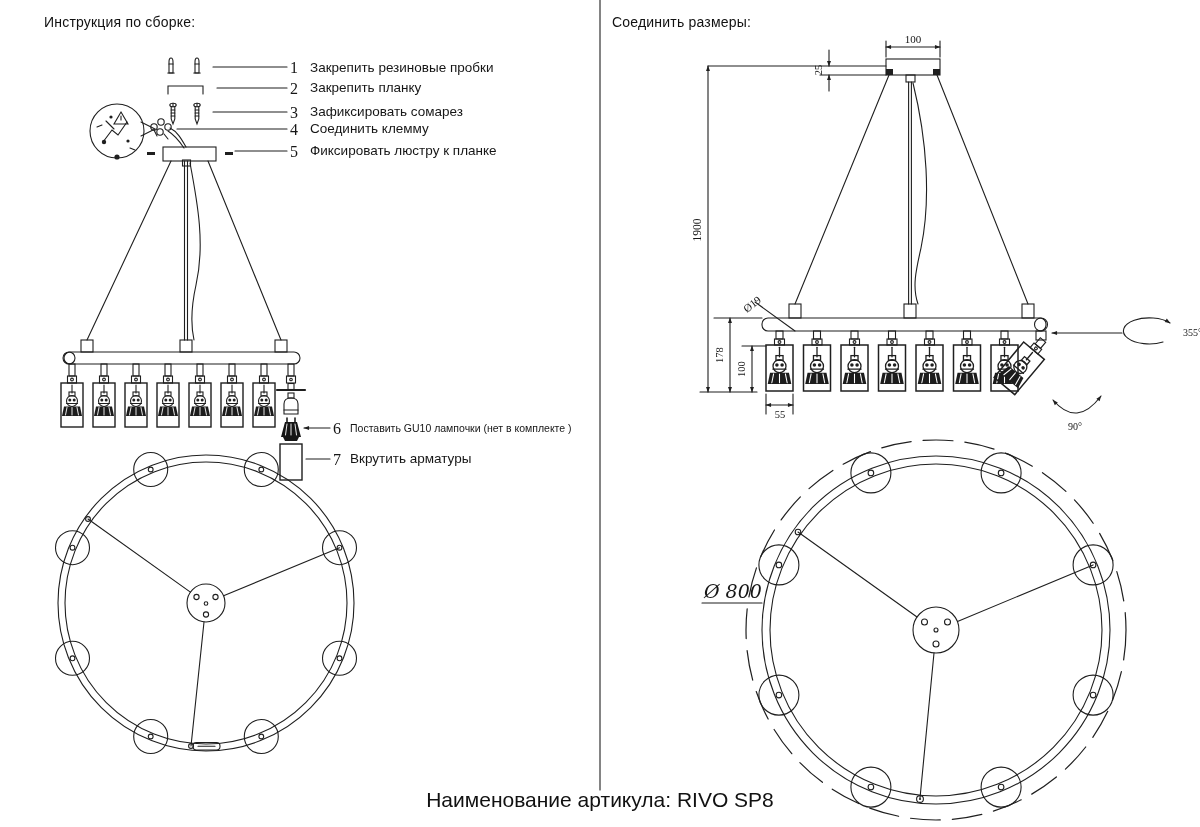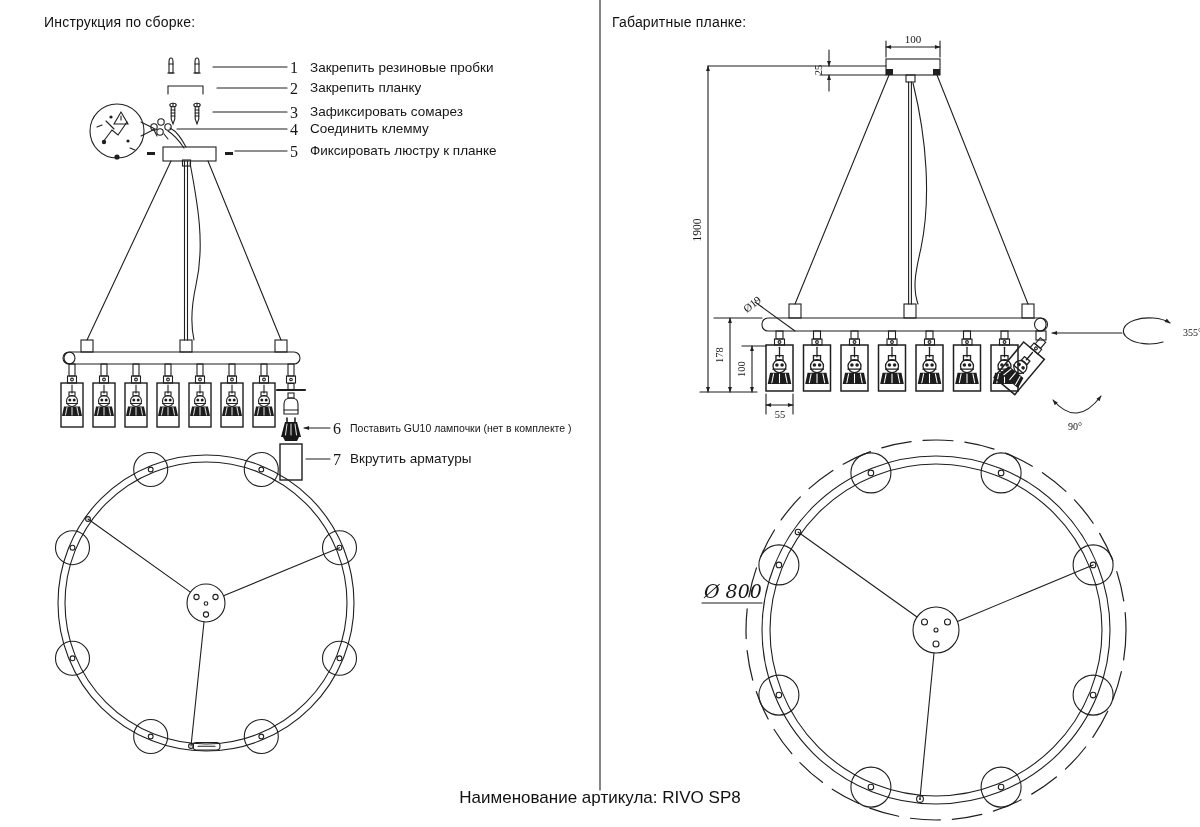--- a/index.html
+++ b/index.html
@@ -2,32 +2,32 @@
 <html><head>
 <meta charset="utf-8">
 <style>
   html,body{margin:0;padding:0;background:#ffffff;}
   body{width:1200px;height:827px;position:relative;overflow:hidden;
        font-family:"Liberation Sans",sans-serif;color:#1b1b1b;}
   .title{position:absolute;font-size:14px;letter-spacing:.2px;color:#111;white-space:nowrap;}
   #left-title{left:44px;top:14px;}
   #right-title{left:612px;top:14px;}
   #footer-label{position:absolute;left:0;right:0;top:788px;text-align:center;
-       font-size:17px;color:#111;white-space:nowrap;}
+       font-size:21px;color:#111;white-space:nowrap;}
   svg{position:absolute;left:0;top:0;}
   svg text{fill:#161616;}
   .dimtxt{font-family:"Liberation Serif",serif;}
   .steptxt{font-family:"Liberation Sans",sans-serif;font-size:13.5px;}
   .stepnum{font-family:"Liberation Serif",serif;font-size:16px;}
 </style>
 </head>
 <body>
 
 <div class="title" id="left-title">Инструкция по сборке:</div>
-<div class="title" id="right-title">Габаритные планке:</div>
+<div class="title" id="right-title">Соединить размеры:</div>
 <div id="footer-label">Наименование артикула: RIVO SP8</div>
 
 <svg width="1200" height="827" viewBox="0 0 1200 827" stroke="#1f1f1f" fill="none" stroke-width="1.1" stroke-linecap="round">
   <defs>
     <marker id="arr" viewBox="0 0 10 10" refX="9.2" refY="5" markerWidth="12" markerHeight="5" orient="auto-start-reverse">
       <path d="M0,1.4 L10,5 L0,8.6 Z" fill="#1f1f1f" stroke="none"></path>
     </marker>
 
     <g id="lampS">
       <line x1="0" y1="2" x2="0" y2="10"></line>

